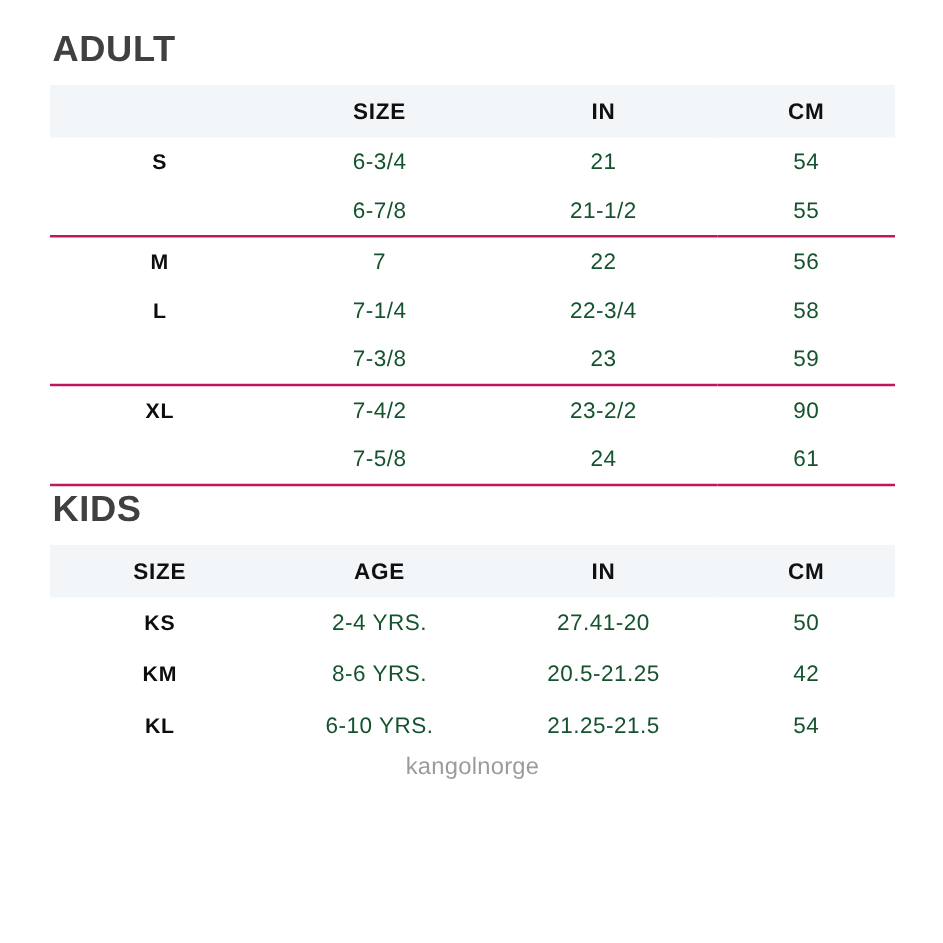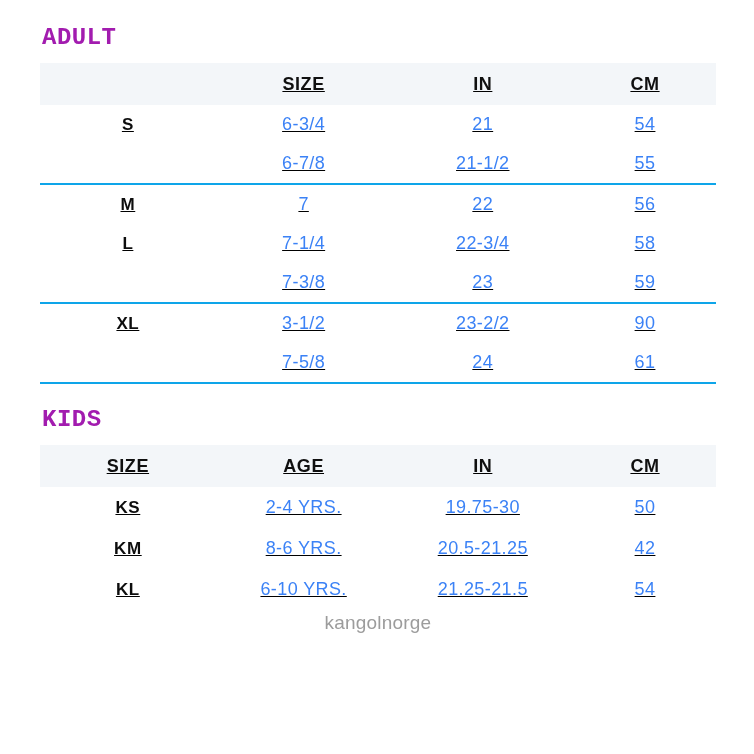--- a/index.html
+++ b/index.html
@@ -10,67 +10,65 @@
   }
   .page {
     width: 754px;
     height: 754px;
     box-sizing: border-box;
     padding: 26px 38px 0 40px;
     background: #ffffff;
     overflow: hidden;
   }
   .section-title {
-    font-size: 24px;
+    font-size: 29px;
     font-weight: 700;
-    color: #a21caf;
+    color: #404040;
     letter-spacing: 0.5px;
     line-height: 1;
     margin: 0 0 13px 2px;
-    font-family: Liberation Mono, monospace;
   }
   .section-title.kids {
-    margin-top: 24px;
+    margin-top: 5px;
   }
   table.size-table {
     width: 100%;
     border-collapse: collapse;
     table-layout: fixed;
-    text-decoration: underline;
   }
   table.size-table thead tr {
     background: #f3f6f9;
     height: 42px;
   }
   table.size-table th {
     font-size: 18px;
     font-weight: 700;
     color: #101010;
     text-align: center;
     letter-spacing: 0.6px;
     padding: 0;
   }
   table.size-table tbody td {
     height: 39px;
     text-align: center;
     vertical-align: middle;
     font-size: 18px;
     font-weight: 400;
-    color: #3b82f6;
+    color: #14532d;
     letter-spacing: 0.4px;
     padding: 0;
   }
   table.size-table tbody td.label-cell {
     font-size: 17px;
     font-weight: 700;
     color: #0d0d0d;
     letter-spacing: 0.6px;
   }
   table.size-table tbody tr.group-end td {
-    border-bottom: 2px solid #0ea5e9;
+    border-bottom: 2px solid #be185d;
   }
   table.size-table.kids-table tbody td {
     height: 41px;
   }
   .watermark {
     text-align: center;
     font-size: 19px;
     color: #9c9c9c;
     margin-top: 2px;
     letter-spacing: 0.2px;
@@ -124,21 +122,21 @@
           <td>58</td>
         </tr>
         <tr class="group-end">
           <td class="label-cell"></td>
           <td>7-3/8</td>
           <td>23</td>
           <td>59</td>
         </tr>
         <tr>
           <td class="label-cell">XL</td>
-          <td>3-1/2</td>
+          <td>7-4/2</td>
           <td>23-2/2</td>
           <td>90</td>
         </tr>
         <tr class="group-end">
           <td class="label-cell"></td>
           <td>7-5/8</td>
           <td>24</td>
           <td>61</td>
         </tr>
       </tbody>
@@ -158,21 +156,21 @@
         <th>SIZE</th>
         <th>AGE</th>
         <th>IN</th>
         <th>CM</th>
       </tr>
     </thead>
     <tbody>
         <tr>
           <td class="label-cell">KS</td>
           <td>2-4 YRS.</td>
-          <td>19.75-30</td>
+          <td>27.41-20</td>
           <td>50</td>
         </tr>
         <tr>
           <td class="label-cell">KM</td>
           <td>8-6 YRS.</td>
           <td>20.5-21.25</td>
           <td>42</td>
         </tr>
         <tr>
           <td class="label-cell">KL</td>

